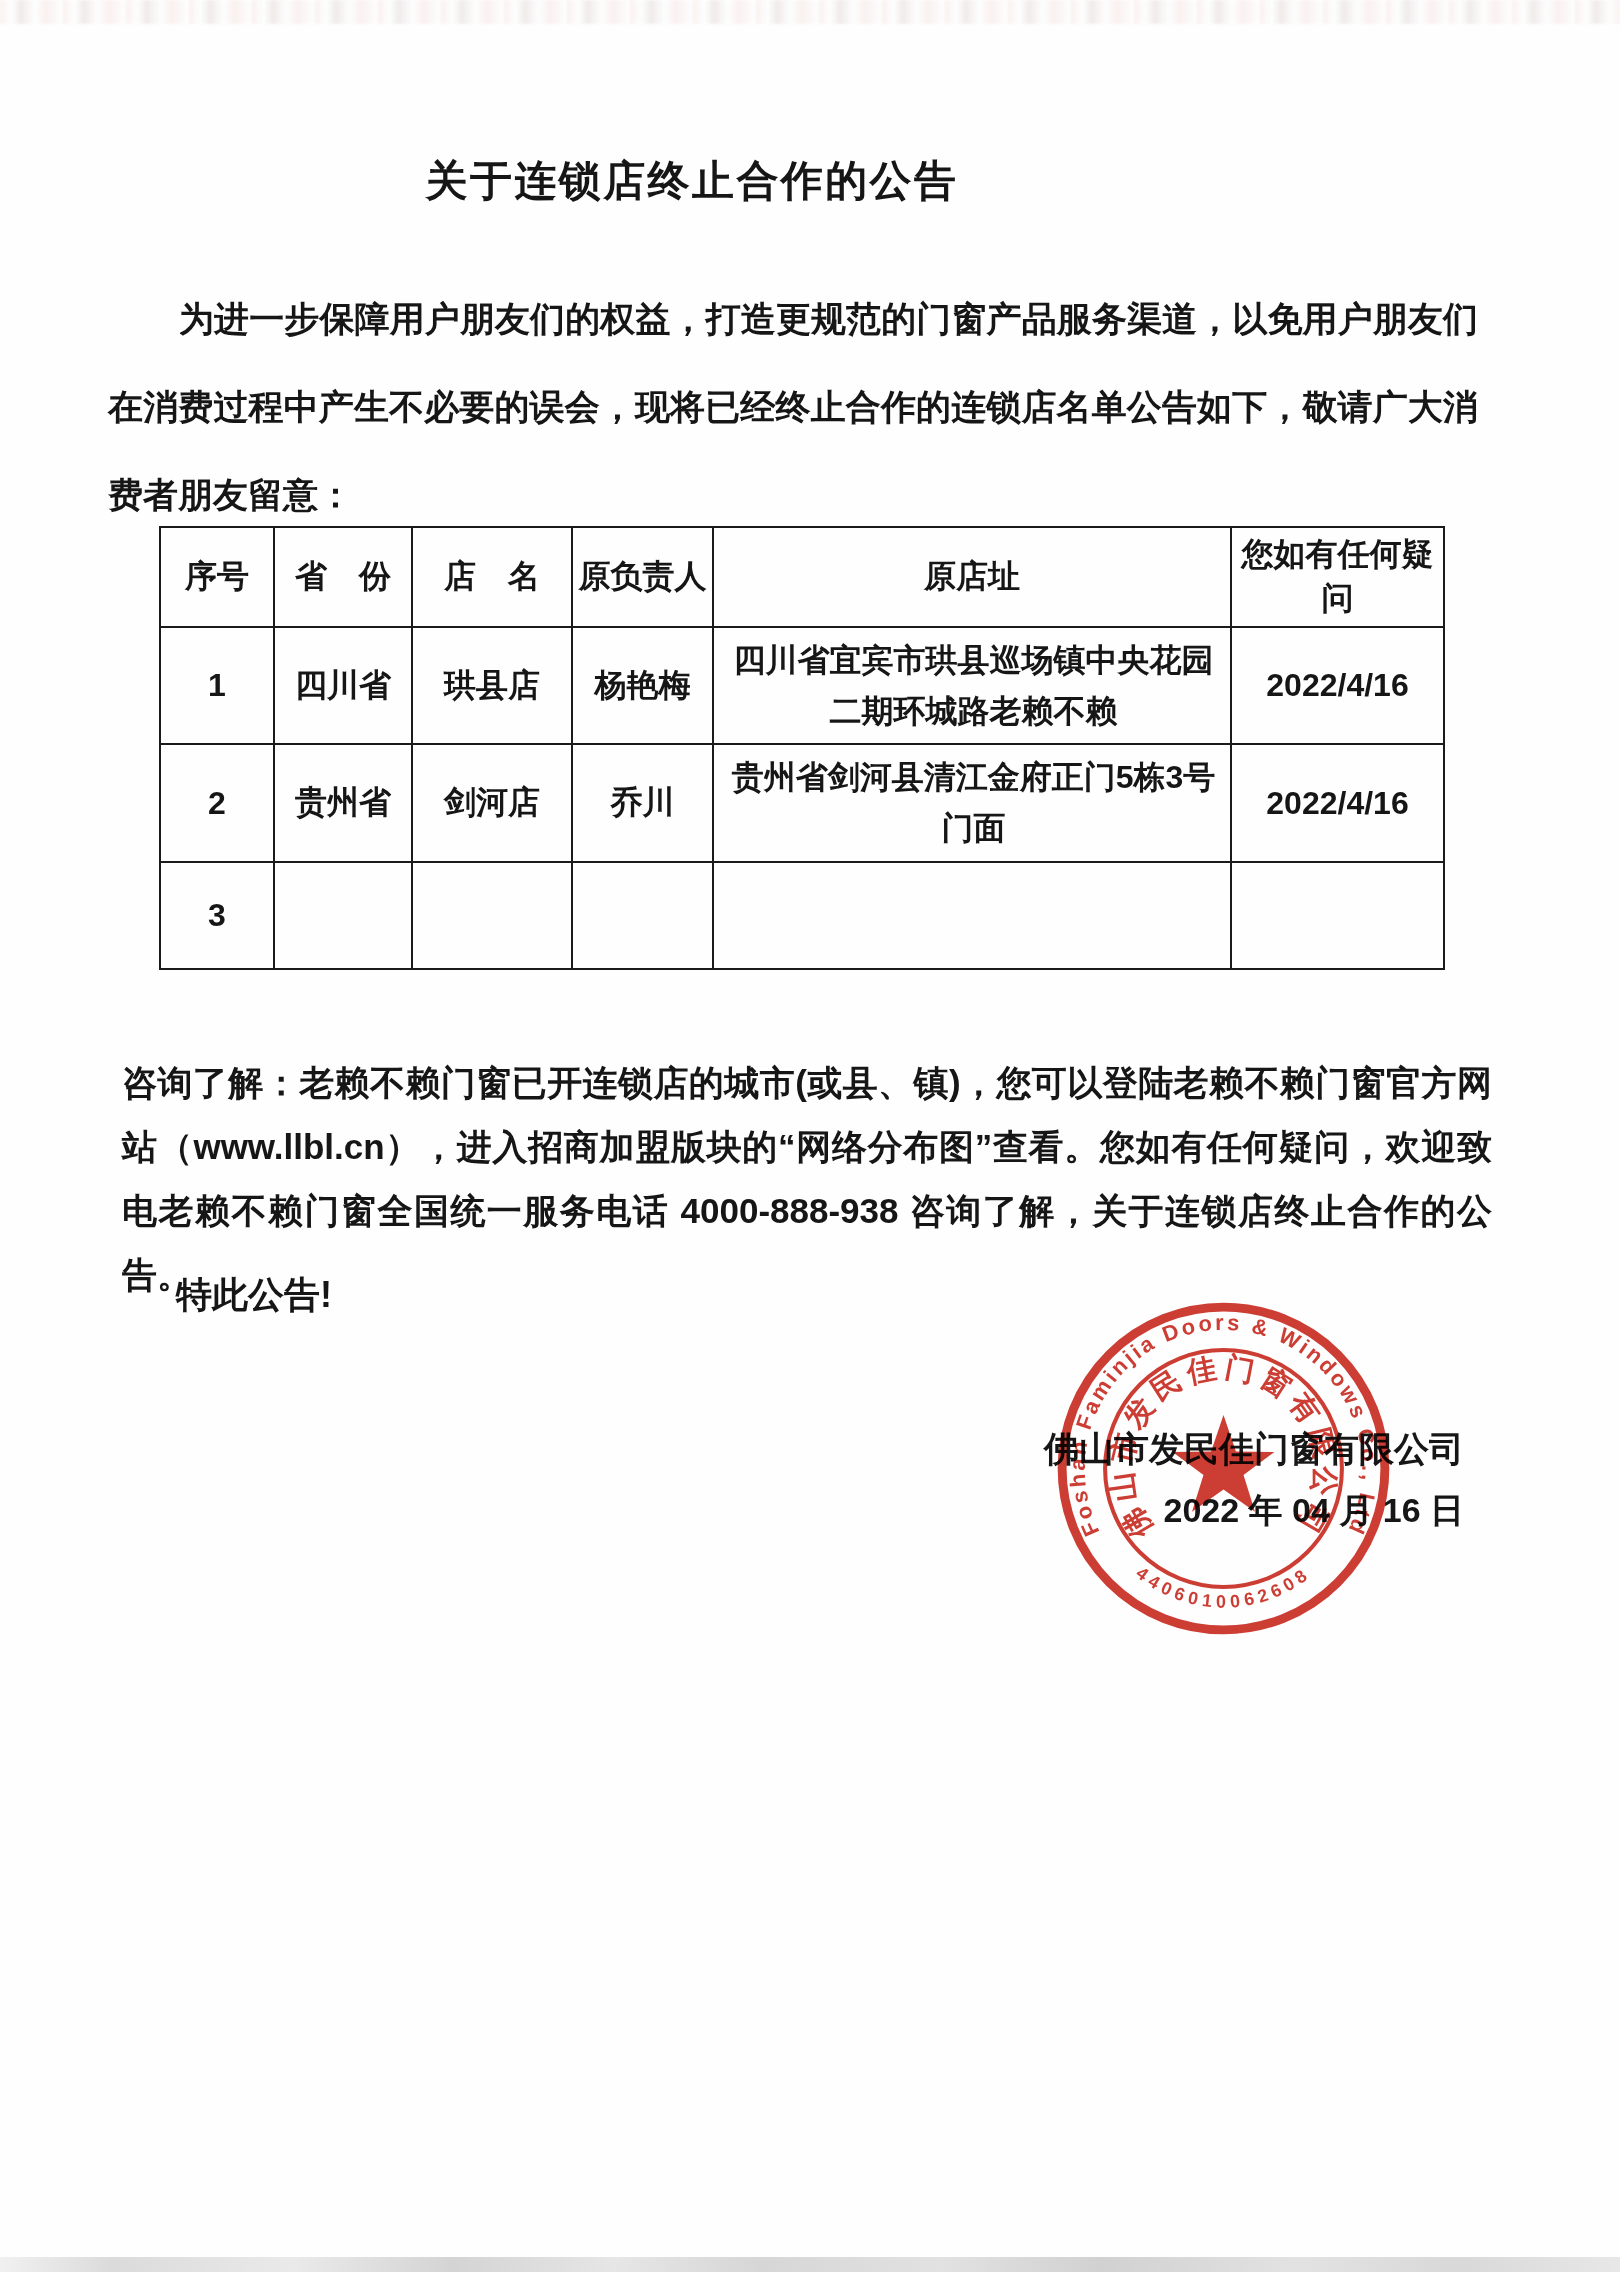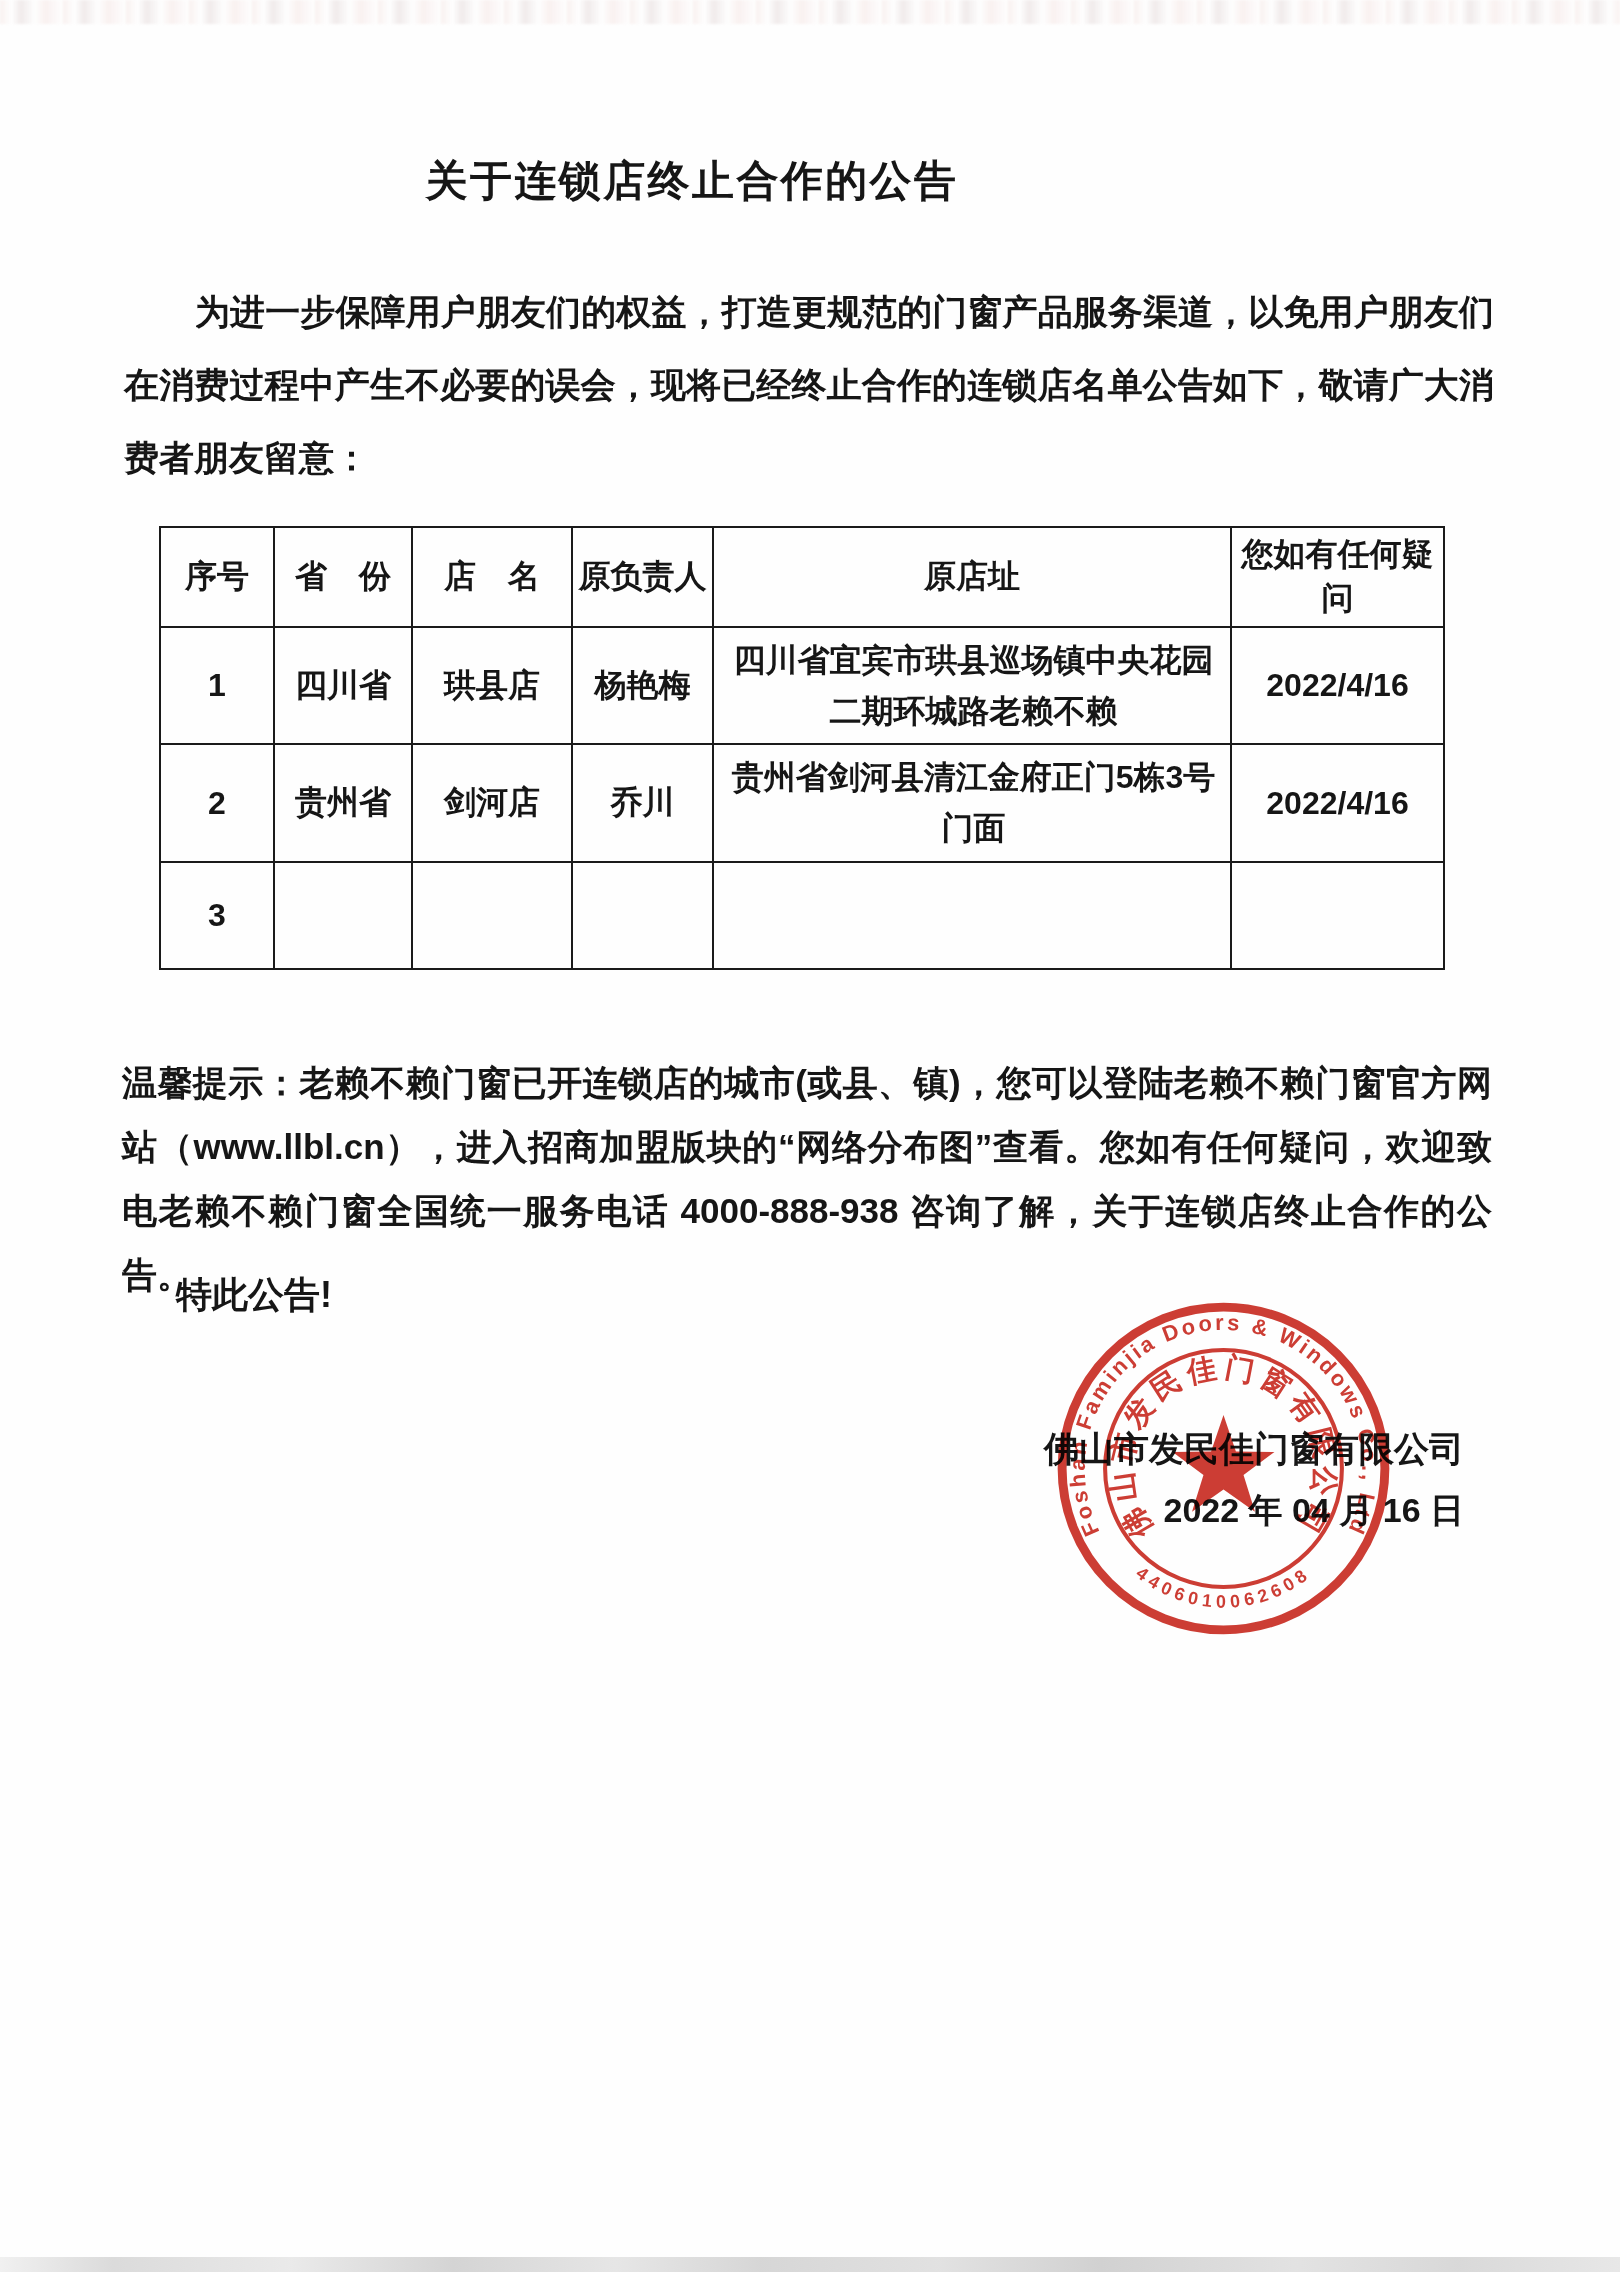--- a/index.html
+++ b/index.html
@@ -26,22 +26,22 @@
       #ececec 0%, #cfcfcf 7%, #e3e3e3 18%, #c6c6c6 28%, #dedede 38%,
       #c9c9c9 47%, #d8d8d8 58%, #c2c2c2 68%, #d9d9d9 80%, #cccccc 90%, #e0e0e0 100%);
     opacity:.75;
   }
   .doc-title{
     position:absolute;top:153px;left:0;width:1384px;
     text-align:center;
     font-size:42px;font-weight:700;letter-spacing:2.4px;
   }
   .intro{
-    position:absolute;top:240px;left:124px;width:1370px;
-    font-size:35px;font-weight:600;line-height:73px;
+    position:absolute;top:240px;left:108px;width:1370px;
+    font-size:35px;font-weight:600;line-height:88px;
     text-align:justify;text-indent:71px;
   }
   table.stores{
     position:absolute;top:526px;left:159px;
     width:1284px;
     border-collapse:collapse;table-layout:fixed;
   }
   table.stores th,table.stores td{
     border:2.4px solid #1a1a1a;
     font-size:32px;
@@ -119,21 +119,21 @@
     <td>3</td>
     <td></td>
     <td></td>
     <td></td>
     <td class="addr"></td>
     <td class="datecell"></td>
   </tr>
 </tbody>
   </table>
 
-<p class="tip"><span class="b">温馨提示：</span><span>老赖不赖门窗已开连锁店的城市(或县、镇)，您可以登陆老赖不赖门窗官方网站</span><span class="b">（www.llbl.cn）</span><span>，进入招商加盟版块的“网络分布图”查看。您如有任何疑问，欢迎致电老赖不赖门窗全国统一服务电话 </span><span class="b">4000-888-938</span><span> 咨询了解，关于连锁店终止合作的公告。</span></p>
+<p class="tip"><span class="b">咨询了解：</span><span>老赖不赖门窗已开连锁店的城市(或县、镇)，您可以登陆老赖不赖门窗官方网站</span><span class="b">（www.llbl.cn）</span><span>，进入招商加盟版块的“网络分布图”查看。您如有任何疑问，欢迎致电老赖不赖门窗全国统一服务电话 </span><span class="b">4000-888-938</span><span> 咨询了解，关于连锁店终止合作的公告。</span></p>
 
 <div class="closing">特此公告!</div>
 
 <div class="sign-block">
   <div class="sign-company">佛山市发民佳门窗有限公司</div>
   <div class="sign-date">2022 年 04 月 16 日</div>
 </div>
 
 <svg class="stamp" viewBox="0 0 418 418" xmlns="http://www.w3.org/2000/svg">
   <g fill="none" stroke="#c8281e">

